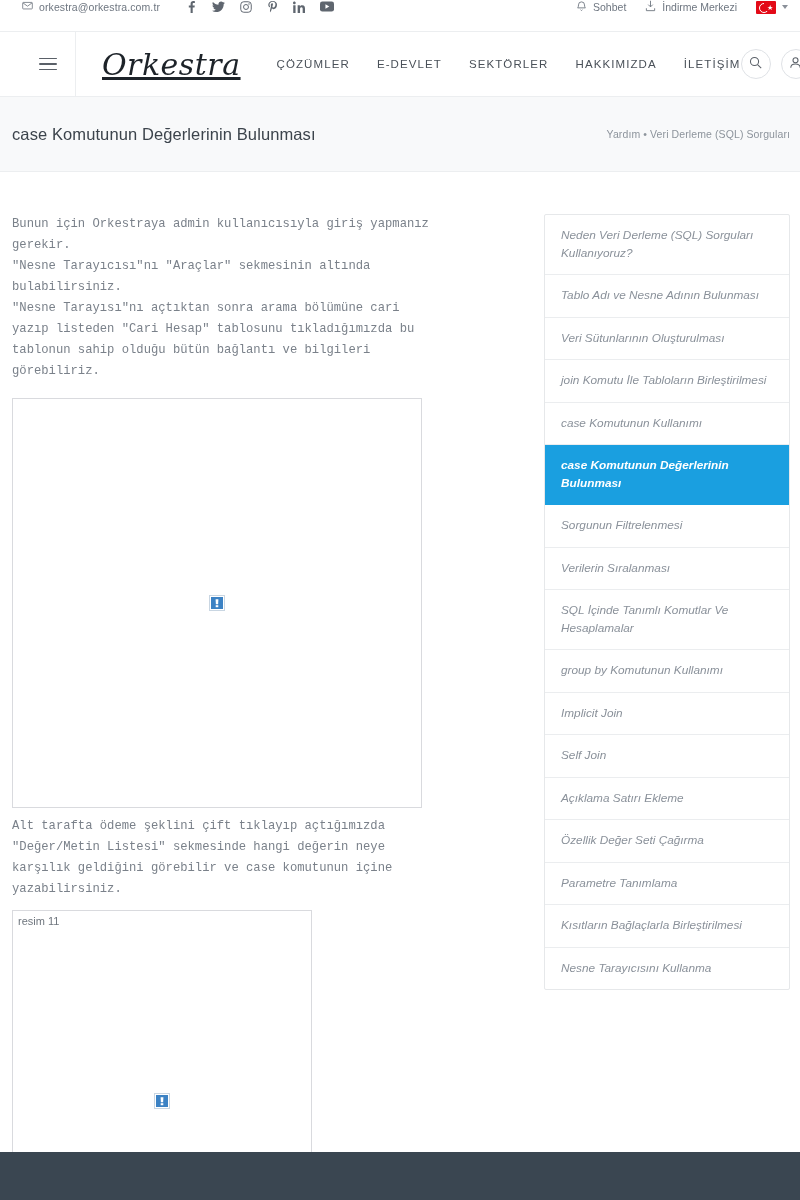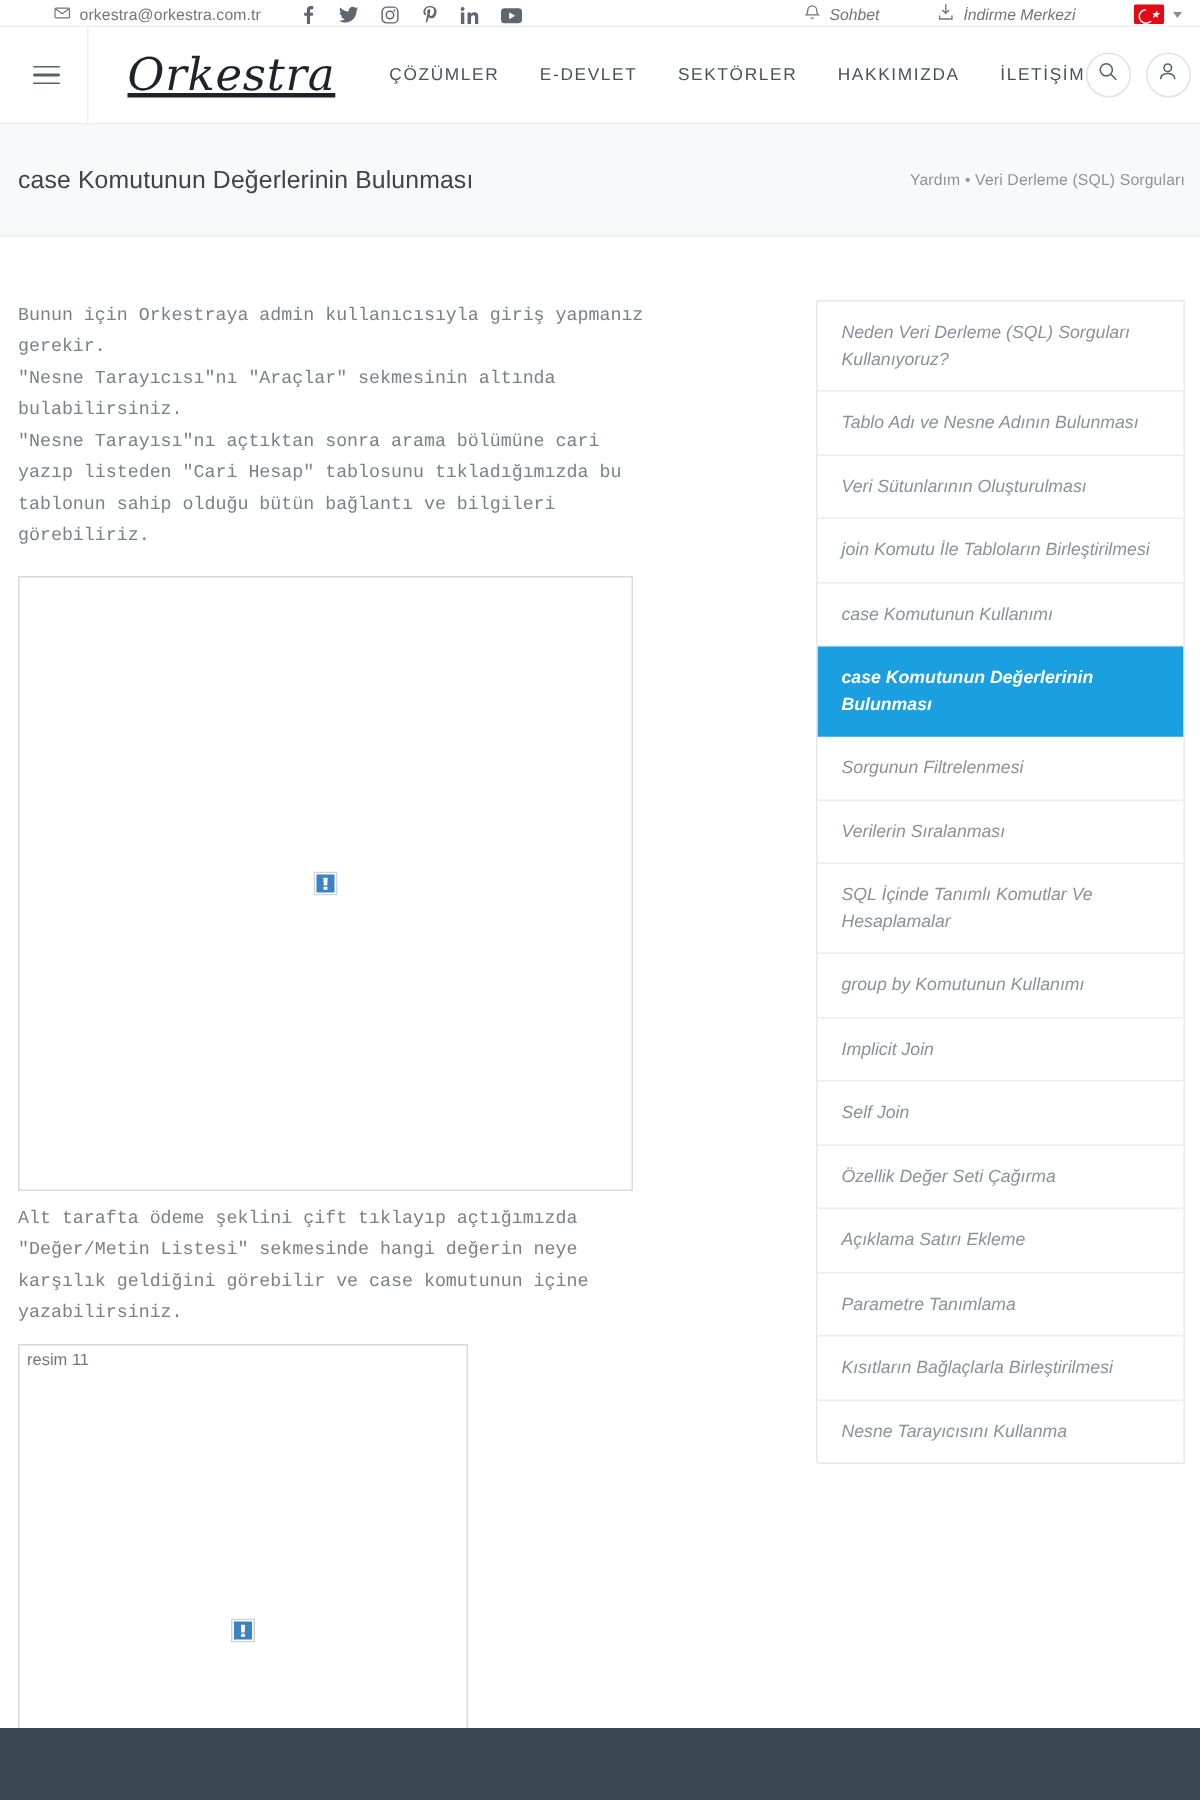--- a/index.html
+++ b/index.html
@@ -6,40 +6,40 @@
   html, body {
     margin: 0; padding: 0;
     width: 800px; height: 1200px;
     background: #ffffff;
     font-family: "Liberation Sans", sans-serif;
     -webkit-font-smoothing: antialiased;
   }
 
   
   .topbar {
-    height: 18px;
+    height: 32px;
     border-bottom: 1px solid #eceef0;
     display: flex;
-    align-items: flex-end;
-    padding: 0 12px 0 36px;
+    align-items: flex-start;
+    padding: 0 12px 0 22px;
     font-size: 10.5px;
     color: #6e7680;
     background: #fff;
   }
   .topbar-left { display: flex; align-items: center; gap: 0; }
   .email-link {
     display: flex; align-items: center; gap: 6px;
     color: #6e7680; text-decoration: none;
     font-size: 10.5px;
     letter-spacing: .1px;
   }
   .social-list { display: flex; align-items: center; gap: 15px; margin-left: 26px; }
   .social-ico { display: inline-flex; color: #5f666f; }
   .topbar-spacer { flex: 1; }
-  .topbar-right { display: flex; align-items: center; gap: 39px; font-style: italic; }
+  .topbar-right { display: flex; align-items: center; gap: 19px; }
   .tb-item {
     display: flex; align-items: center; gap: 6px;
     color: #6e7680; text-decoration: none; font-size: 10.5px;
     white-space: nowrap;
   }
   .flag-wrap { display: flex; align-items: center; gap: 6px; }
   .flag {
     width: 20px; height: 13px; background: #e30a17;
     position: relative; border-radius: 1px; display: inline-block;
     overflow: hidden;
@@ -65,21 +65,21 @@
     border-right: 3.5px solid transparent;
     border-top: 4px solid #8a9099;
   }
 
   
   .header {
     height: 65px;
     background: #fff;
     border-bottom: 1px solid #eceef0;
     display: flex; align-items: center;
-    padding: 0 22px;
+    padding: 0 39px;
   }
   .hamburger {
     width: 40px; height: 100%;
     display: flex; flex-direction: column; justify-content: center;
     align-items: flex-start; gap: 4px;
     border-right: 1px solid #eceef0;
     padding-right: 18px;
   }
   .hamburger span {
     display: block; width: 18px; height: 1.6px; background: #5a6068; border-radius: 1px;
@@ -385,21 +385,21 @@
     <a class="side-item" href="#">Veri Sütunlarının Oluşturulması</a>
     <a class="side-item" href="#">join Komutu İle Tabloların Birleştirilmesi</a>
     <a class="side-item" href="#">case Komutunun Kullanımı</a>
     <a class="side-item active" href="#">case Komutunun Değerlerinin Bulunması</a>
     <a class="side-item" href="#">Sorgunun Filtrelenmesi</a>
     <a class="side-item" href="#">Verilerin Sıralanması</a>
     <a class="side-item" href="#">SQL İçinde Tanımlı Komutlar Ve Hesaplamalar</a>
     <a class="side-item" href="#">group by Komutunun Kullanımı</a>
     <a class="side-item" href="#">Implicit Join</a>
     <a class="side-item" href="#">Self Join</a>
+    <a class="side-item" href="#">Açıklama Satırı Ekleme</a>
     <a class="side-item" href="#">Özellik Değer Seti Çağırma</a>
-    <a class="side-item" href="#">Açıklama Satırı Ekleme</a>
     <a class="side-item" href="#">Parametre Tanımlama</a>
     <a class="side-item" href="#">Kısıtların Bağlaçlarla Birleştirilmesi</a>
     <a class="side-item" href="#">Nesne Tarayıcısını Kullanma</a>
   </aside>
 </div>
 
 <div class="footer"></div>
 
 </body></html>

